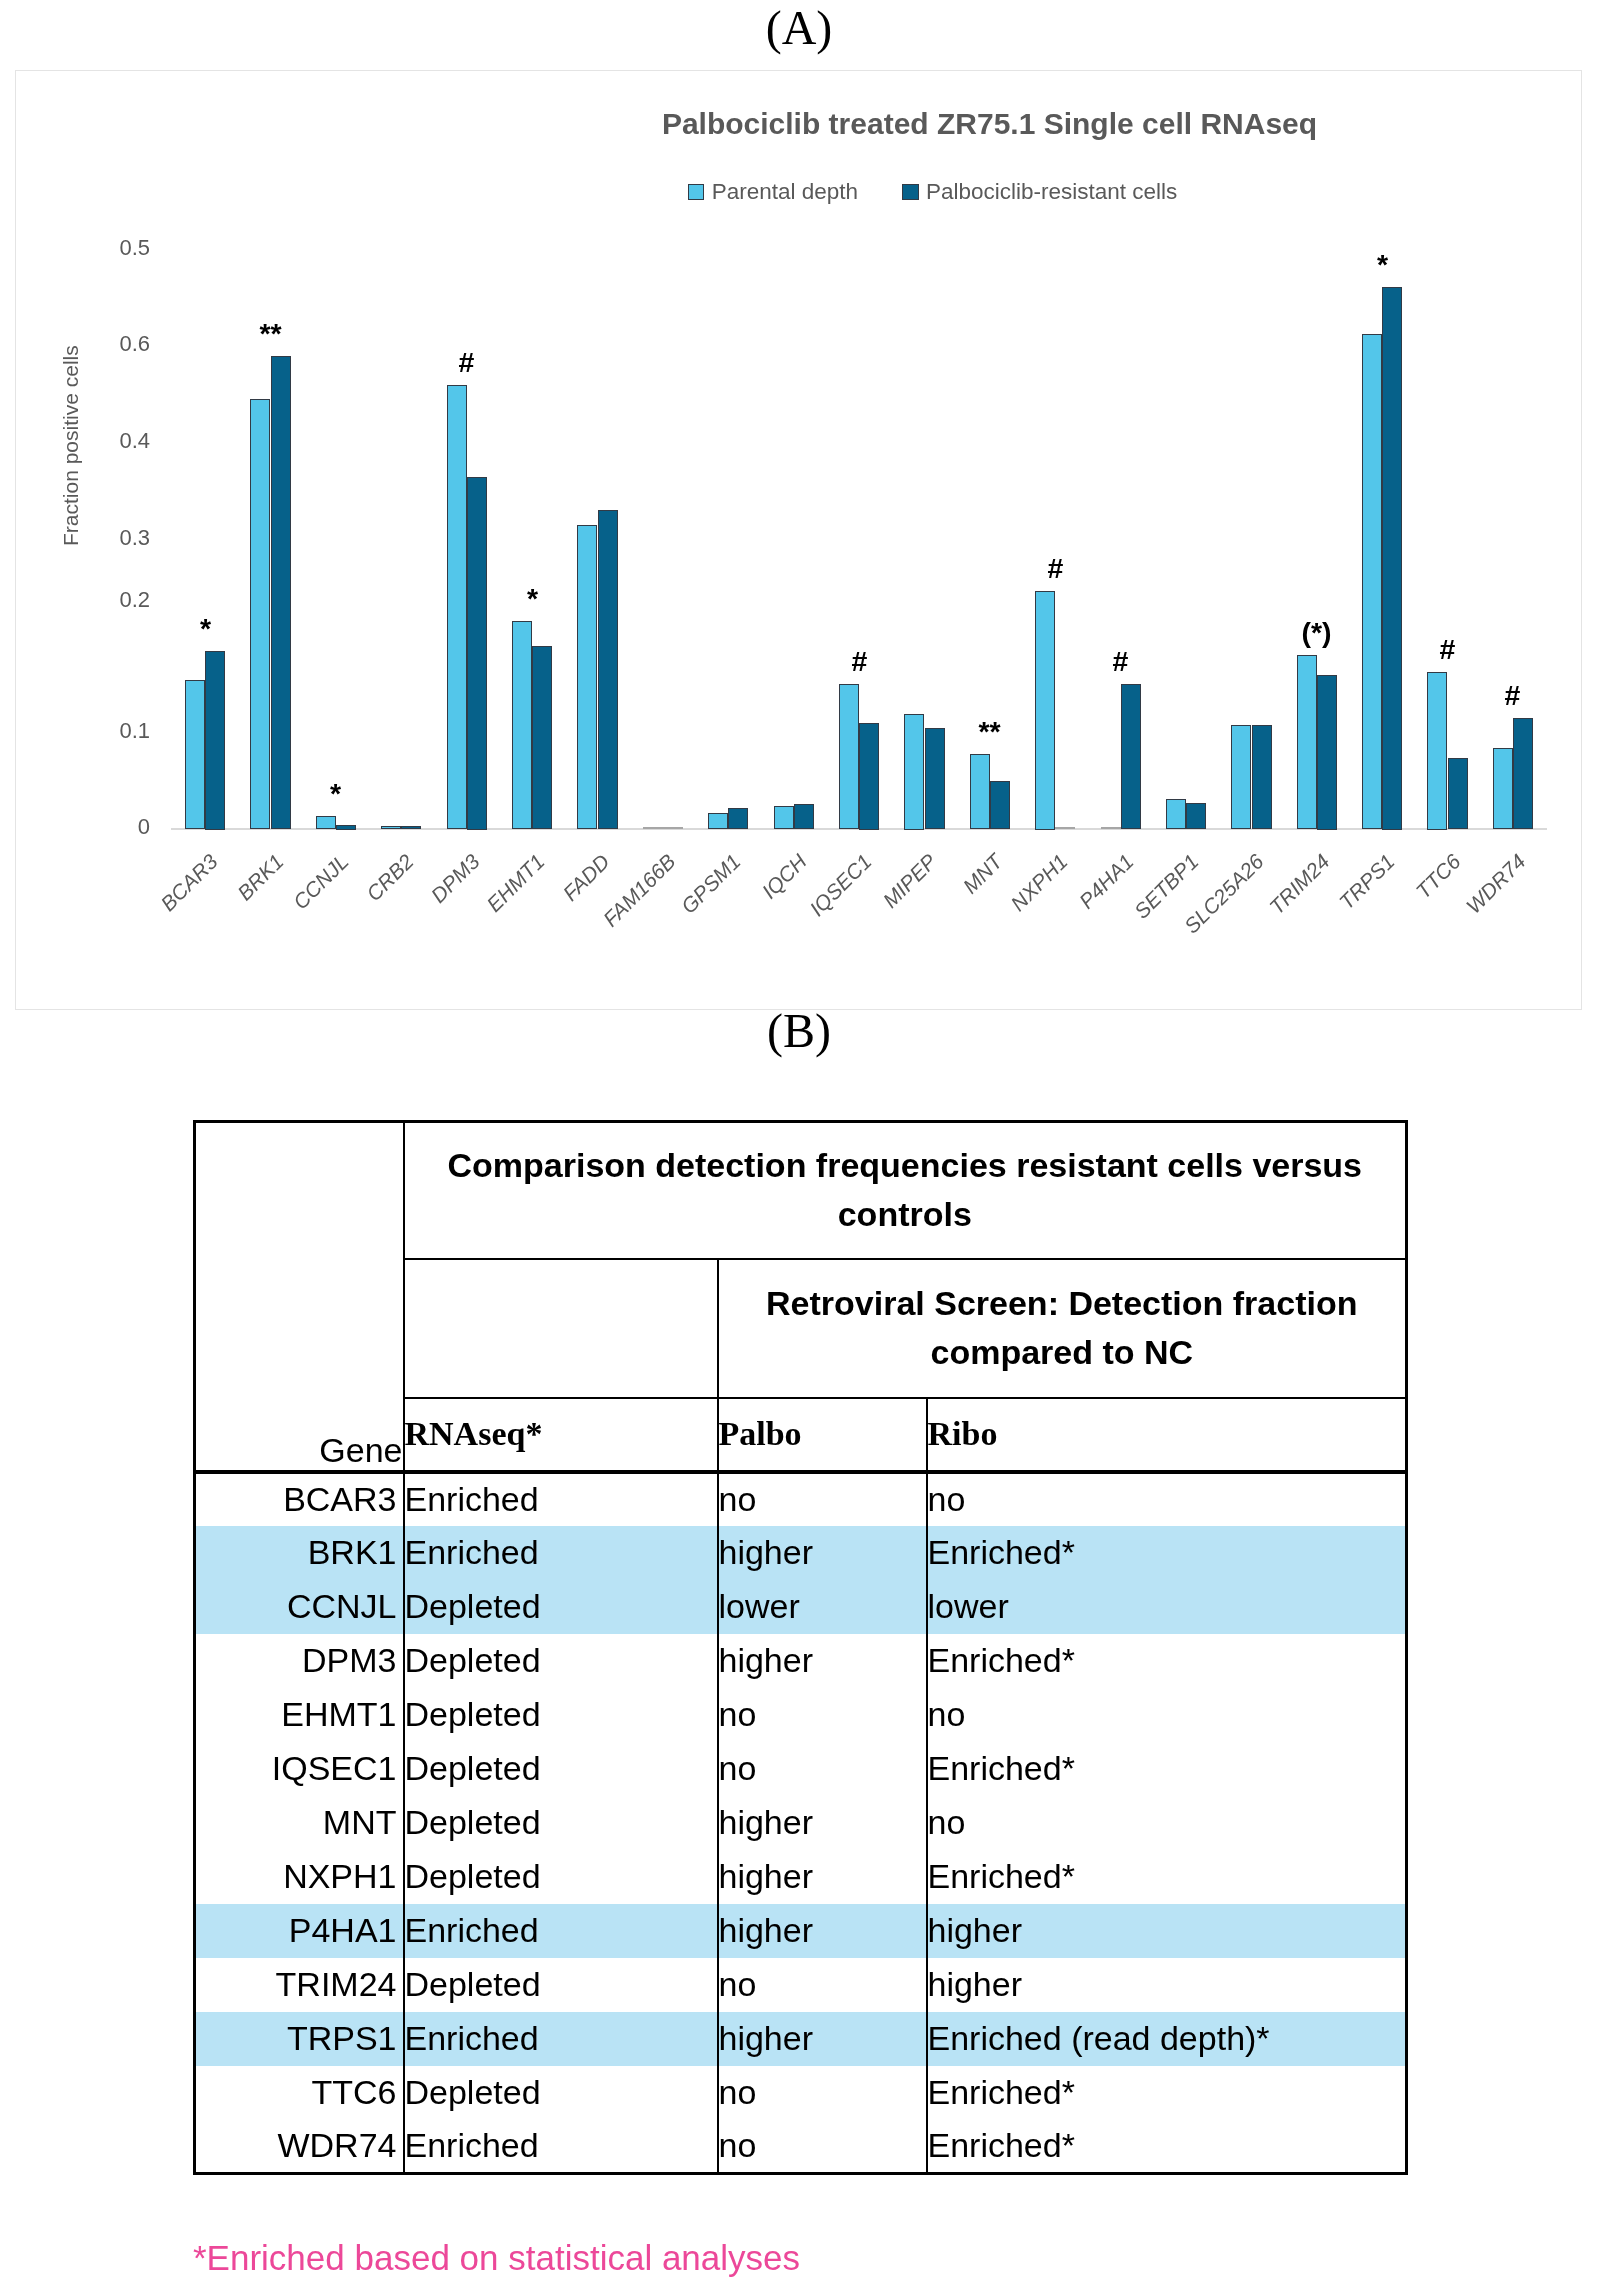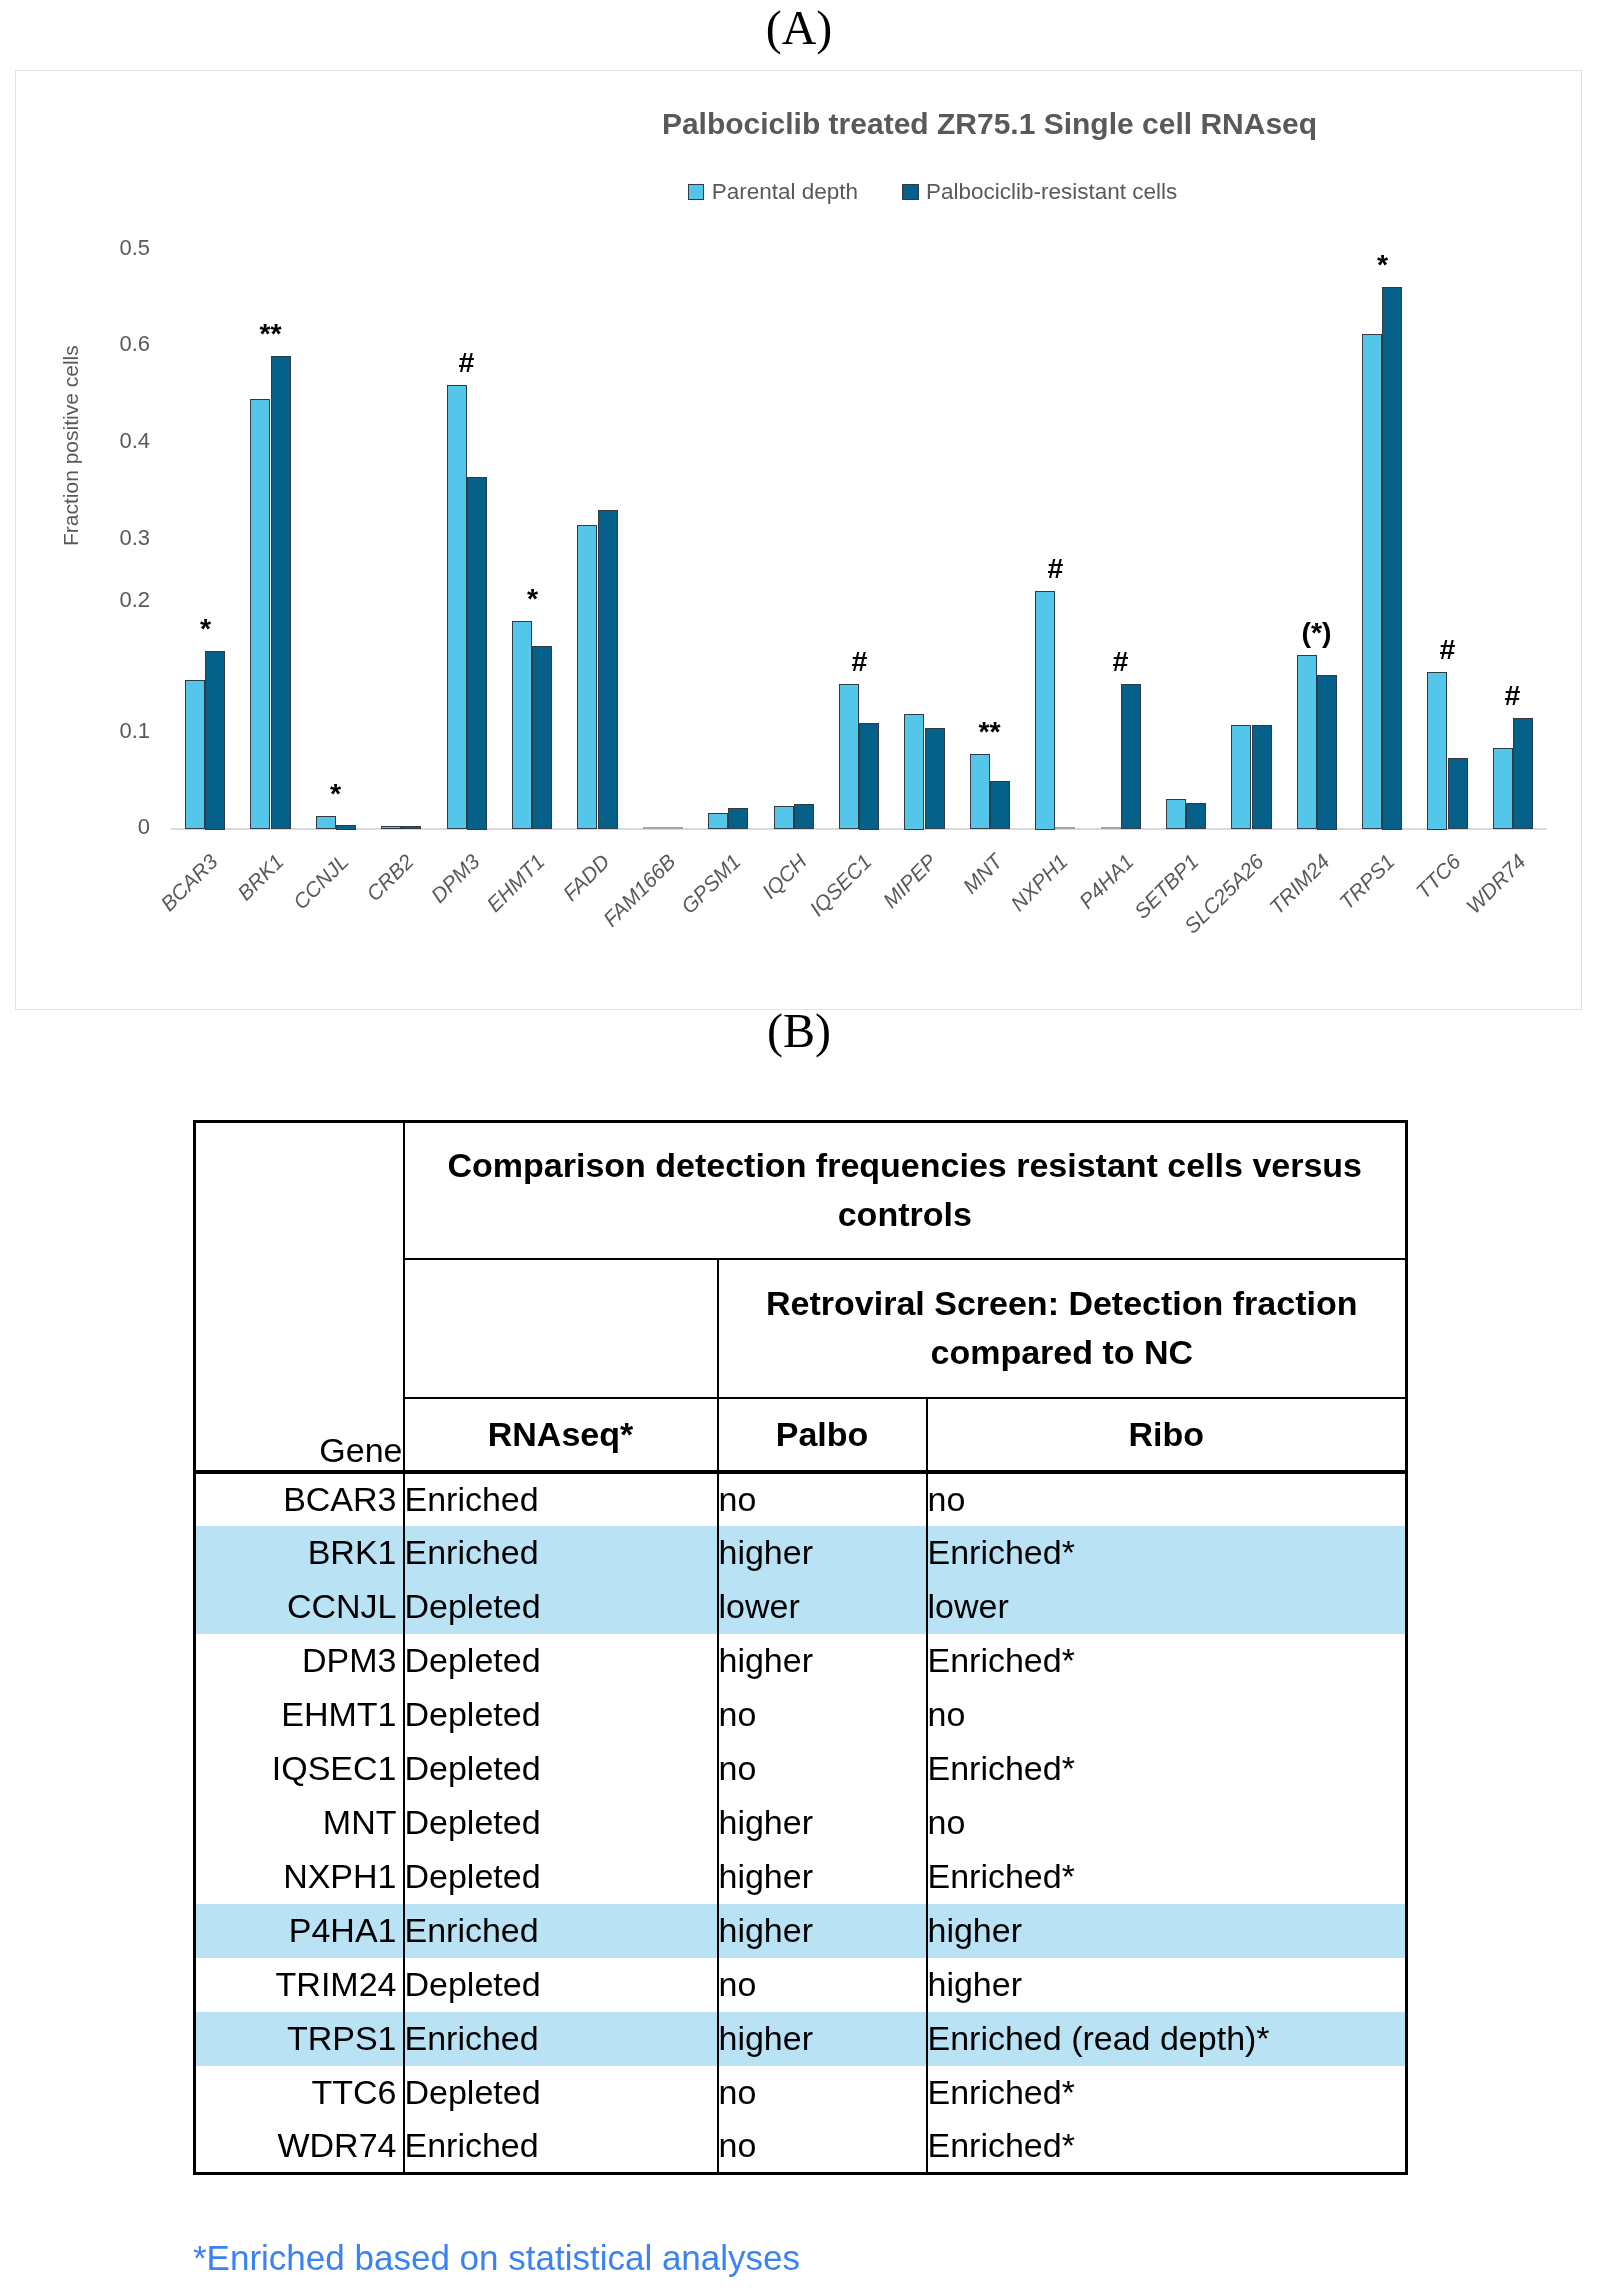--- a/index.html
+++ b/index.html
@@ -34,26 +34,26 @@
   table.cmp td{border-left:2.3px solid #000;border-right:2.3px solid #000;padding:0;
         overflow:hidden;}
   tr.hrow1{height:137px;} tr.hrow2{height:139px;} tr.hrow3{height:74px;}
   td.gene-head{border-bottom:4.5px solid #000;vertical-align:bottom;text-align:right;
         font-weight:normal;padding-right:6px;padding-bottom:16.5px;}
   td.th1{border-bottom:2.3px solid #000;font-weight:bold;text-align:center;
         vertical-align:middle;line-height:1.45;}
   td.th2e{border-bottom:2.3px solid #000;}
   td.th2{border-bottom:2.3px solid #000;font-weight:bold;text-align:center;
         vertical-align:middle;line-height:1.45;}
-  td.th3{border-bottom:4.5px solid #000;font-weight:bold;text-align:center;
-        vertical-align:middle;}
+  td.th3{border-bottom:4.5px solid #000;font-weight:bold;text-align:left;
+        vertical-align:middle;font-family:Liberation Serif, serif;}
   tbody.cmp-body tr{height:54px;}
   tbody.cmp-body td{text-align:left;vertical-align:middle;}
   tbody.cmp-body td.gcol{text-align:right;padding-right:6px;}
-  .footnote{position:absolute;left:193px;top:2238px;font-size:35px;color:#3b82f6;}
+  .footnote{position:absolute;left:193px;top:2238px;font-size:35px;color:#ec4899;}
 </style>
 </head>
 <body>
 
 <div class="page">
 
   <div class="panel-label" style="top:0px;">(A)</div>
 
   <div class="chart-panel-box"></div>
 

